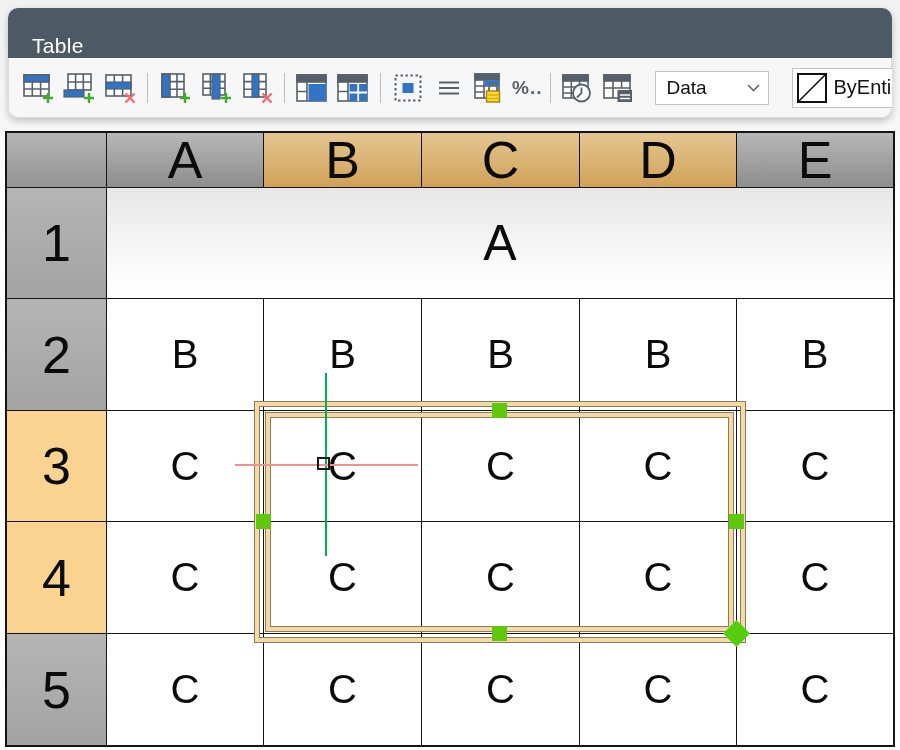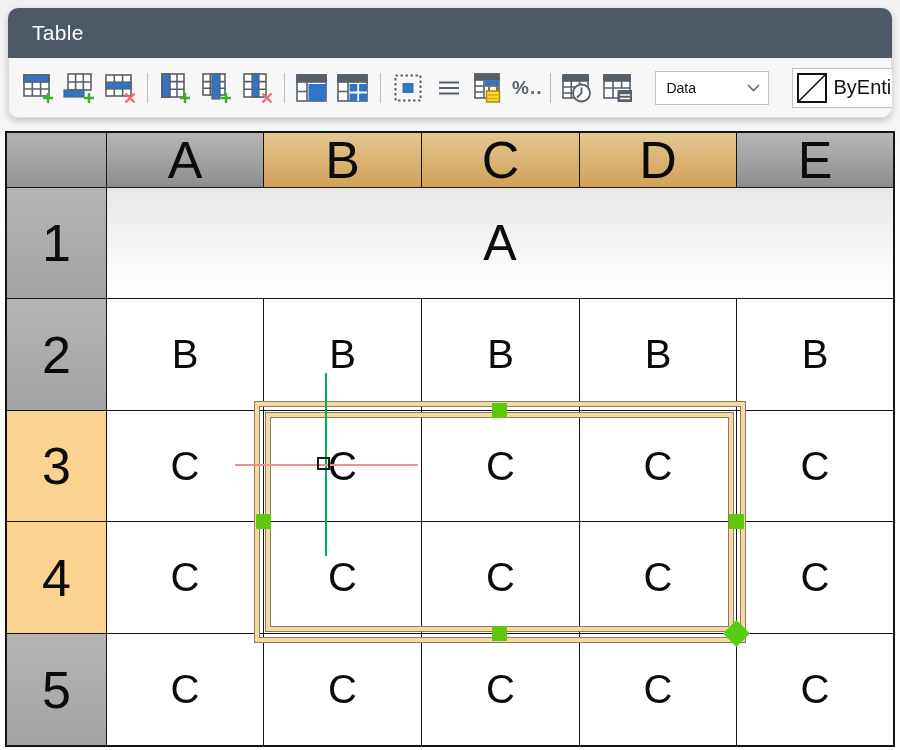--- a/index.html
+++ b/index.html
@@ -11,34 +11,34 @@
   }
   
   .panel{
     position:absolute;left:8px;top:8px;width:884px;height:110px;
     border-radius:10px;overflow:hidden;
     box-shadow:0 3px 7px rgba(0,0,0,.22);
     background:#f7f7f7;
   }
   .titlebar{
     height:50px;background:var(--title_bar,#4d5965);
-    display:flex;align-items:center;padding-left:24px;
+    display:flex;align-items:flex-end;padding-left:24px;
     color:#fff;font-size:21px;letter-spacing:.3px;
   }
   .toolbar{
     height:60px;background:#f7f7f7;border:1px solid #dcdcdc;border-top:none;
     border-radius:0 0 10px 10px;
     display:flex;align-items:center;padding:0 10px;gap:3px;box-sizing:border-box;
   }
   .tbtn{width:38px;height:40px;display:flex;align-items:center;justify-content:center;flex:0 0 auto;border-radius:4px;}
   .tsep{width:1px;height:30px;background:#b9bcc0;margin:0 5px;flex:0 0 auto;}
   .pct{font-size:19px;font-weight:bold;color:#566069;letter-spacing:1px;width:34px;text-align:center;}
   .combo{
     height:34px;background:#fff;border:1px solid #c3c3c3;display:flex;align-items:center;
-    padding:0 8px 0 10px;box-sizing:border-box;color:#111;font-size:14px;flex:0 0 auto;
+    padding:0 8px 0 10px;box-sizing:border-box;color:#111;font-size:19px;flex:0 0 auto;
   }
   .combo .lbl{flex:1;}
   .combo-data{width:114px;margin-left:14px;}
   .combo-ent{width:130px;height:40px;margin-left:20px;padding-left:4px;gap:6px;font-size:20px;}
   .swatch{width:30px;height:30px;flex:0 0 auto;}
   
   .tablegrid{
     position:absolute;left:5px;top:131px;width:890px;height:616px;box-sizing:border-box;
     border:2px solid #141414;background:#141414;
     display:grid;gap:1px;

